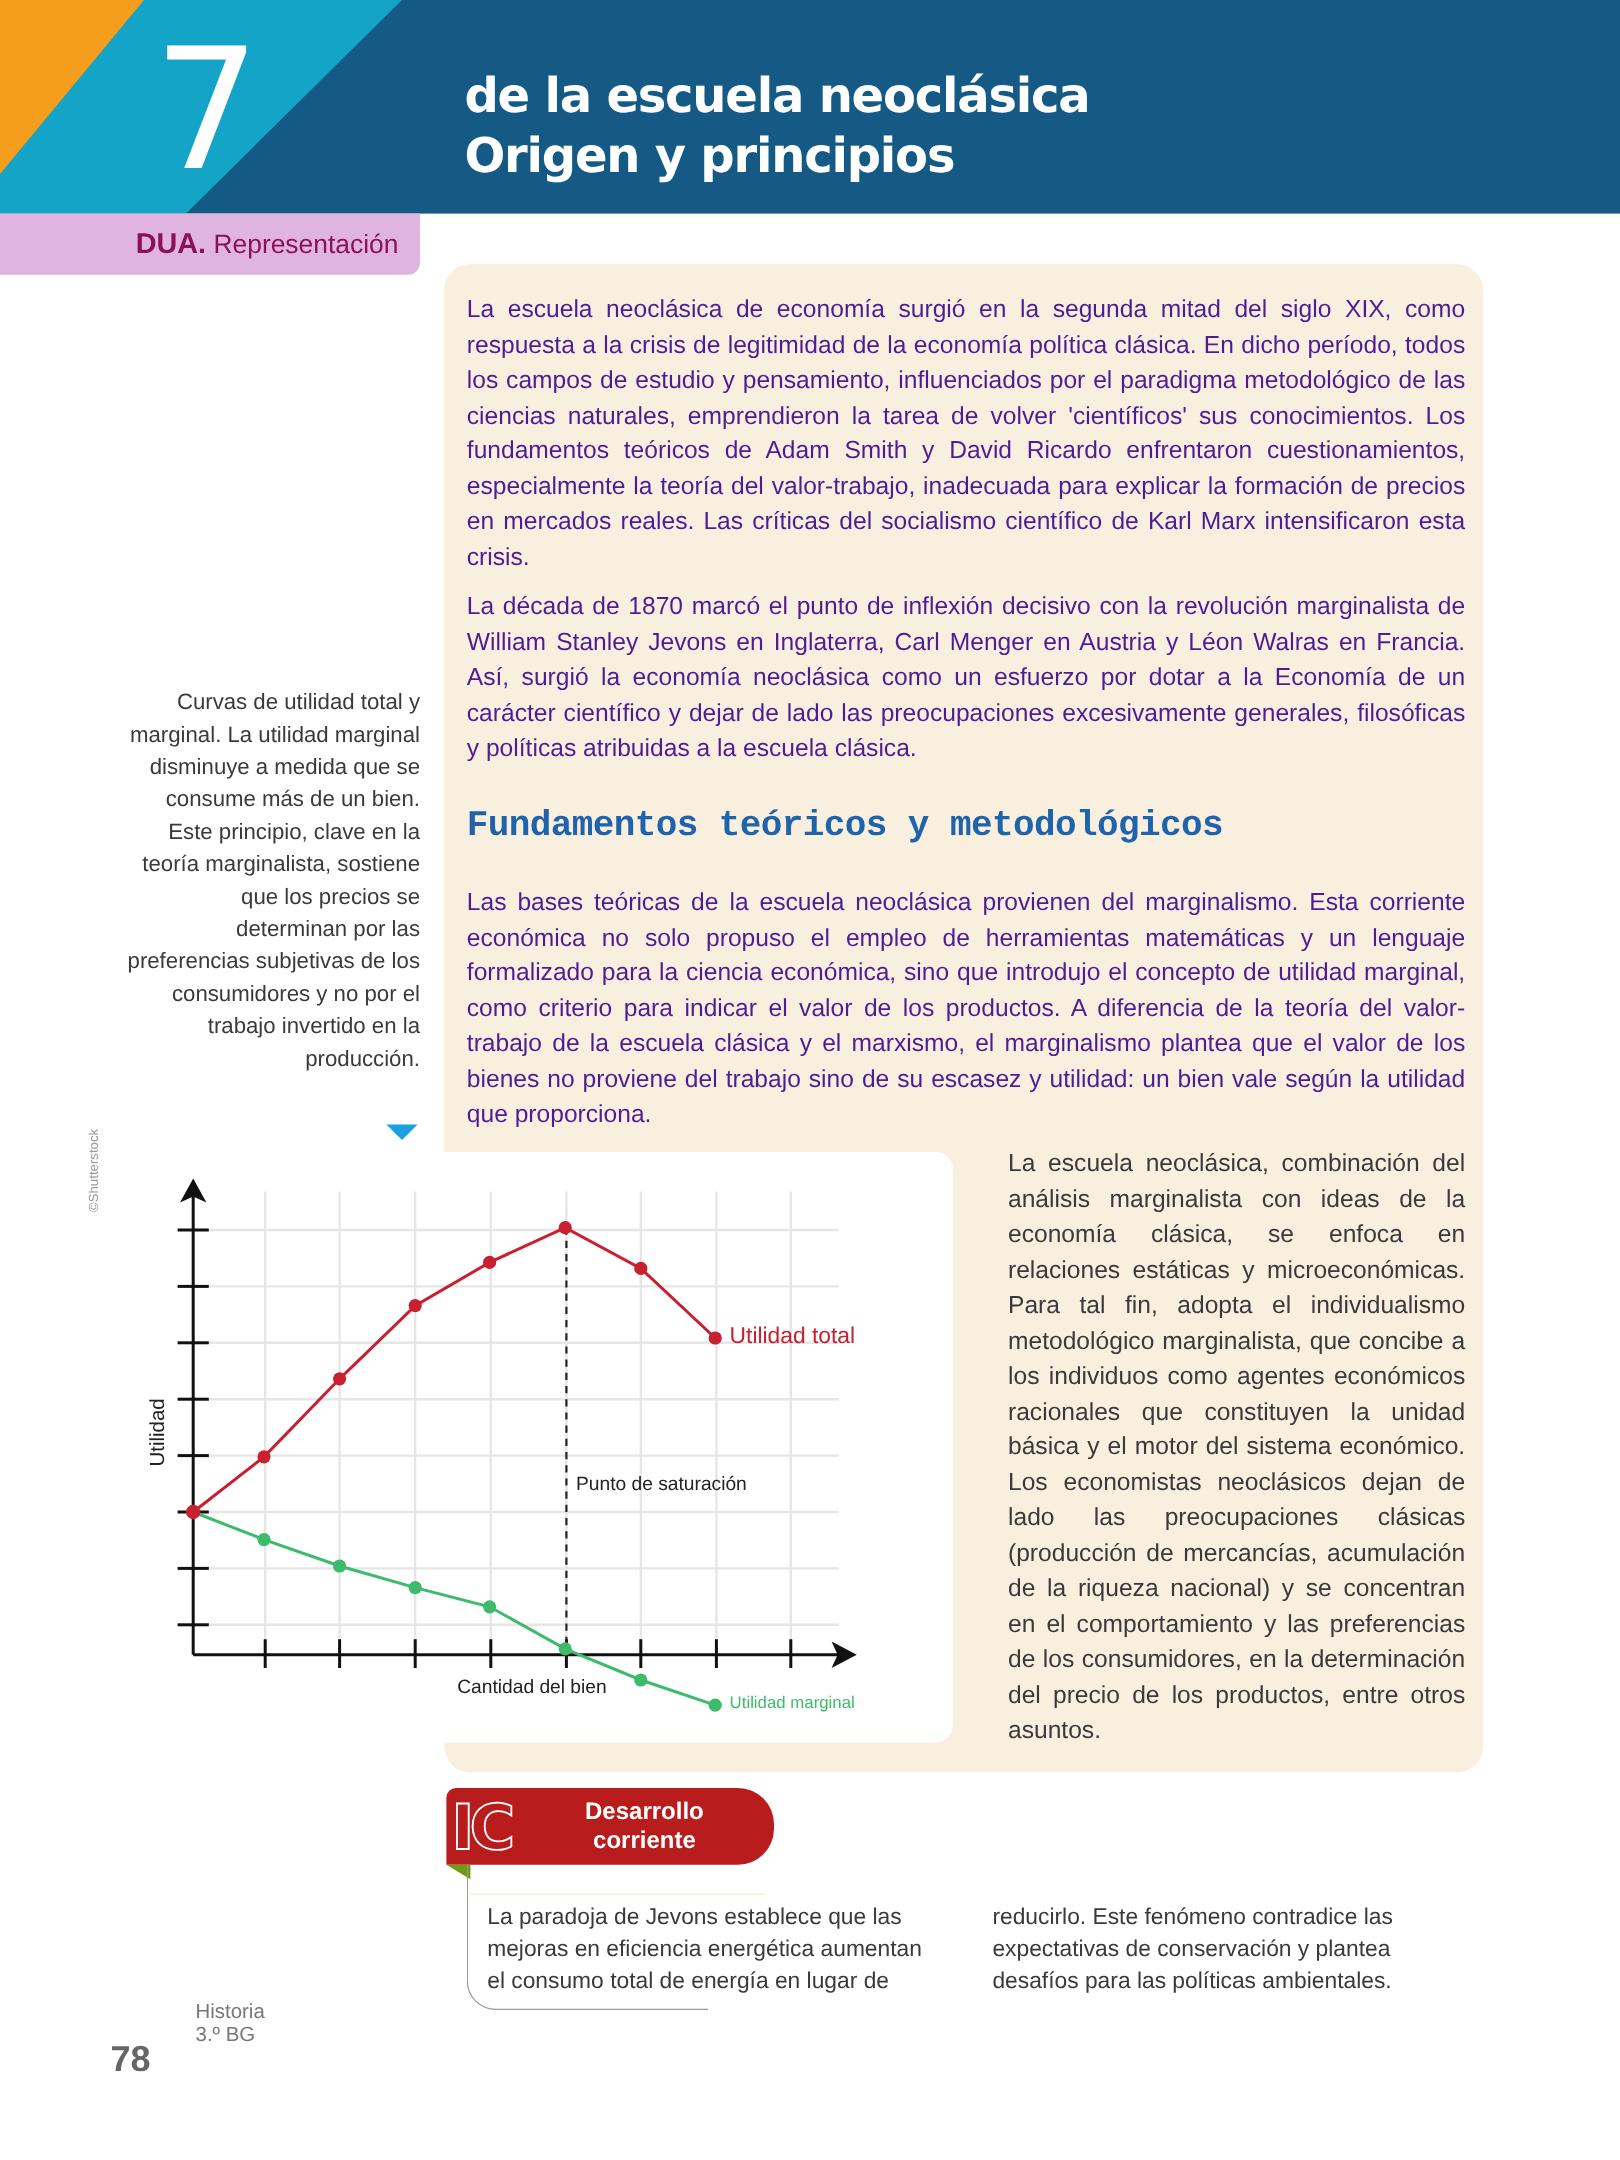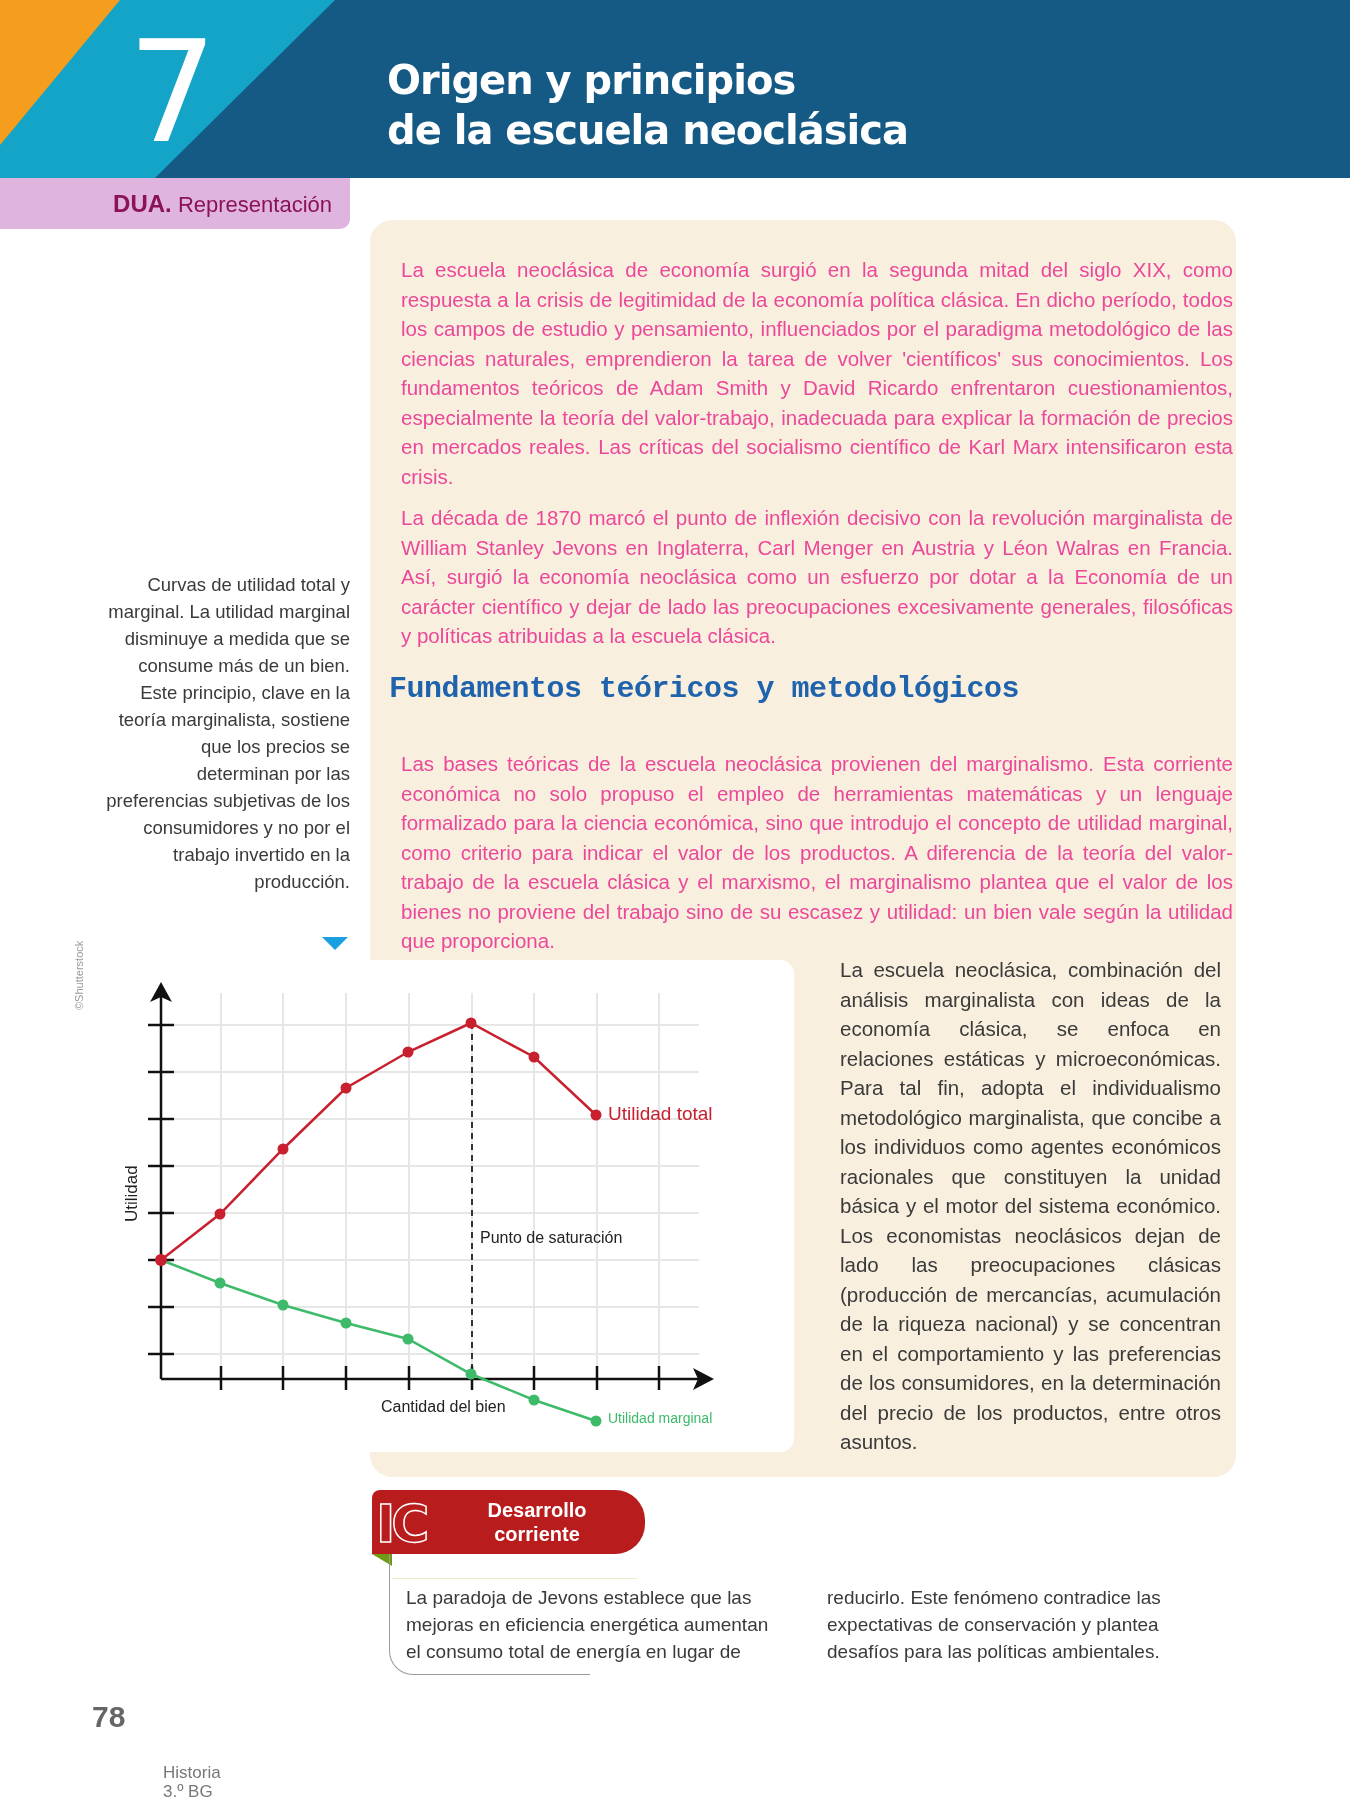--- a/index.html
+++ b/index.html
@@ -32,21 +32,21 @@
     text-align: right; box-sizing: border-box; padding-right: 18px;
     font-size: 22px; line-height: 51px; color: #8b1257;
   }
   .dua-tab b { font-size: 24px; }
   .main-card {
     position: absolute; left: 370px; top: 220px; width: 866px; height: 1257px;
     background: #f9efdf; border-radius: 22px;
   }
   .para {
     position: absolute; left: 389px; width: 832px; font-size: 20.5px; line-height: 29.5px;
-    text-align: justify; color: #ec4899; margin: 12px;
+    text-align: justify; color: #4c1d95; margin: 0;
   }
   .section-heading {
     position: absolute; left: 389px; top: 672px; font-size: 30px; font-weight: bold;
     color: #1f63ad; margin: 0; letter-spacing: -0.5px; font-family: Liberation Mono, monospace;
   }
   .caption {
     position: absolute; left: 105px; top: 571px; width: 245px; text-align: right;
     font-size: 18.5px; line-height: 27px; color: #3a3a3a;
   }
   .caption-arrow {
@@ -92,33 +92,33 @@
   }
   .ic-line { position:absolute; left: 20px; top: 88px; width: 245px; height: 1px; background: #e6efc6; }
   .ic-text {
     position: absolute; top: 94px; font-size: 19px; line-height: 27px; color: #3a3a3a; margin: 0;
     width: 370px;
   }
   .footer-page {
     position: absolute; left: 92px; top: 1700px; font-size: 30px; font-weight: bold; color: #666666;
   }
   .footer-subject {
-    position: absolute; left: 163px; top: 1763px; font-size: 17px; line-height: 19px; color: #777777;
+    position: absolute; left: 163px; top: 1667px; font-size: 17px; line-height: 19px; color: #777777;
   }
 </style>
 </head>
 <body>
 
 <div class="header">
   <div class="cyan-block"></div>
   <div class="orange-block"></div>
   <div class="chapter-number">7</div>
   <div class="chapter-title">
+    <div>de la escuela neoclásica</div>
     <div>Origen y principios</div>
-    <div>de la escuela neoclásica</div>
   </div>
 </div>
 
 <div class="dua-tab">
   <b>DUA.</b>
   <span>Representación</span>
 </div>
 
 <div class="main-card"></div>
 

